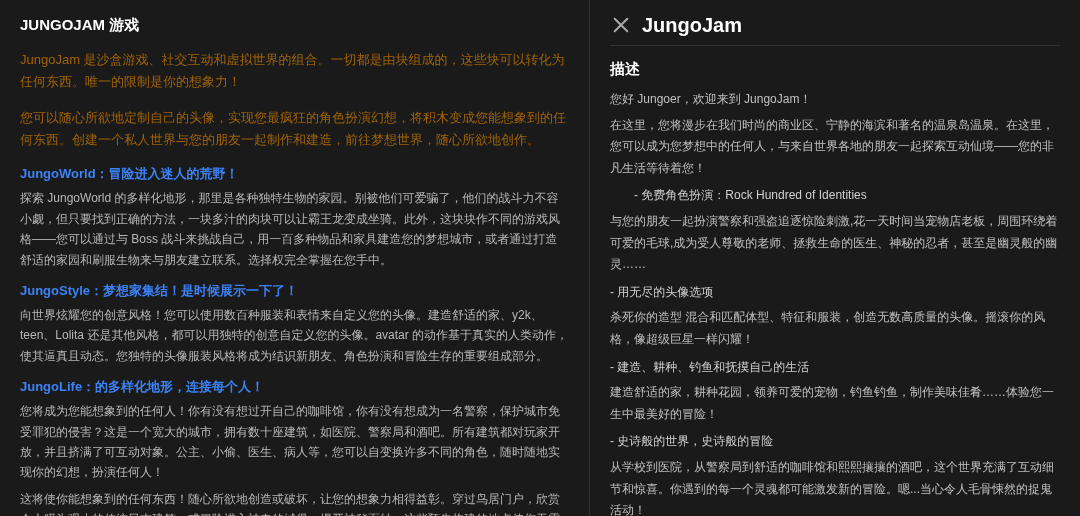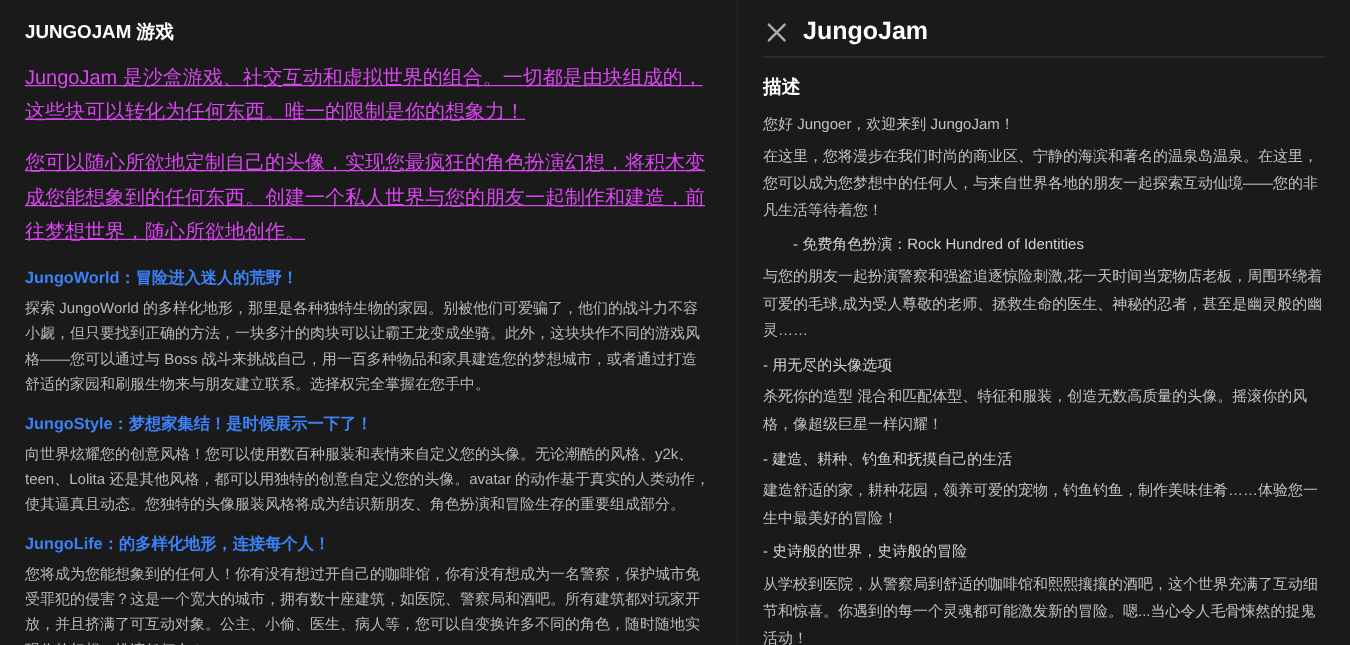--- a/index.html
+++ b/index.html
@@ -53,42 +53,41 @@
     .right-panel::-webkit-scrollbar-thumb {
       background: #444;
     }
     .left-title {
       font-size: 15px;
       font-weight: bold;
       color: #ffffff;
       margin-bottom: 14px;
     }
     .left-intro {
-      font-size: 16px;
-      color: #d946ef;
+      font-size: 13px;
+      color: #a16207;
       line-height: 1.7;
       margin-bottom: 14px;
-      text-decoration: underline;
     }
     .section-title {
       font-size: 13px;
       font-weight: bold;
       color: #3b82f6;
       margin-bottom: 5px;
       margin-top: 12px;
     }
     .section-content {
       font-size: 12px;
       color: #b8b8b8;
       line-height: 1.7;
       margin-bottom: 6px;
     }
     .right-header {
       display: flex;
-      align-items: flex-end;
+      align-items: flex-start;
       gap: 10px;
       margin-bottom: 14px;
       padding-bottom: 8px;
       border-bottom: 1px solid #333;
     }
     .right-header-title {
       font-size: 20px;
       font-weight: bold;
       color: #ffffff;
     }
@@ -124,21 +123,21 @@
 
 <div class="left-panel">
   <div class="left-title">JUNGOJAM 游戏</div>
   <div class="left-intro">JungoJam 是沙盒游戏、社交互动和虚拟世界的组合。一切都是由块组成的，这些块可以转化为任何东西。唯一的限制是你的想象力！</div>
   <div class="left-intro">您可以随心所欲地定制自己的头像，实现您最疯狂的角色扮演幻想，将积木变成您能想象到的任何东西。创建一个私人世界与您的朋友一起制作和建造，前往梦想世界，随心所欲地创作。</div>
 
   <div id="left-sections-container">
       <div class="section-title">JungoWorld：冒险进入迷人的荒野！</div>
       <div class="section-content">探索 JungoWorld 的多样化地形，那里是各种独特生物的家园。别被他们可爱骗了，他们的战斗力不容小觑，但只要找到正确的方法，一块多汁的肉块可以让霸王龙变成坐骑。此外，这块块作不同的游戏风格——您可以通过与 Boss 战斗来挑战自己，用一百多种物品和家具建造您的梦想城市，或者通过打造舒适的家园和刷服生物来与朋友建立联系。选择权完全掌握在您手中。</div>
       <div class="section-title">JungoStyle：梦想家集结！是时候展示一下了！</div>
-      <div class="section-content">向世界炫耀您的创意风格！您可以使用数百种服装和表情来自定义您的头像。无论潮酷的风格、y2k、teen、Lolita 还是其他风格，都可以用独特的创意自定义您的头像。avatar 的动作基于真实的人类动作，使其逼真且动态。您独特的头像服装风格将成为结识新朋友、角色扮演和冒险生存的重要组成部分。</div>
+      <div class="section-content">向世界炫耀您的创意风格！您可以使用数百种服装和表情来自定义您的头像。建造舒适的家、y2k、teen、Lolita 还是其他风格，都可以用独特的创意自定义您的头像。avatar 的动作基于真实的人类动作，使其逼真且动态。您独特的头像服装风格将成为结识新朋友、角色扮演和冒险生存的重要组成部分。</div>
       <div class="section-title">JungoLife：的多样化地形，连接每个人！</div>
       <div class="section-content">您将成为您能想象到的任何人！你有没有想过开自己的咖啡馆，你有没有想成为一名警察，保护城市免受罪犯的侵害？这是一个宽大的城市，拥有数十座建筑，如医院、警察局和酒吧。所有建筑都对玩家开放，并且挤满了可互动对象。公主、小偷、医生、病人等，您可以自变换许多不同的角色，随时随地实现你的幻想，扮演任何人！</div>
       <div class="section-content">这将使你能想象到的任何东西！随心所欲地创造或破坏，让您的想象力相得益彰。穿过鸟居门户，欣赏令人叹为观止的传统日本建筑，或冒险进入神奇的城堡，揭开神秘面纱。这些预先构建的地点使您无需从头开始构建，并提供更有趣、更独特的角色扮演体验。当然，您也可以一开始就设计和建造自己的王国，邀请您的朋友加入您的世界，共同创建您的梦想王国！</div>
     </div>
 </div>
 
 <div class="right-panel">
   <div class="right-header">
     <div class="close-icon-wrap">
       <svg viewBox="0 0 20 20" fill="none" xmlns="http://www.w3.org/2000/svg">

